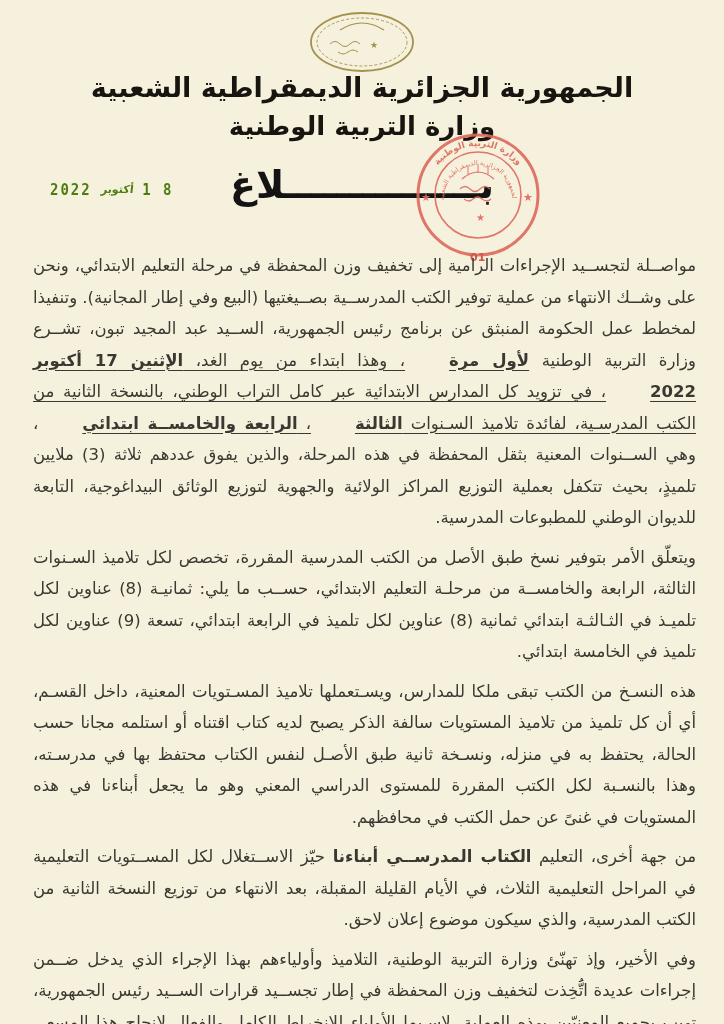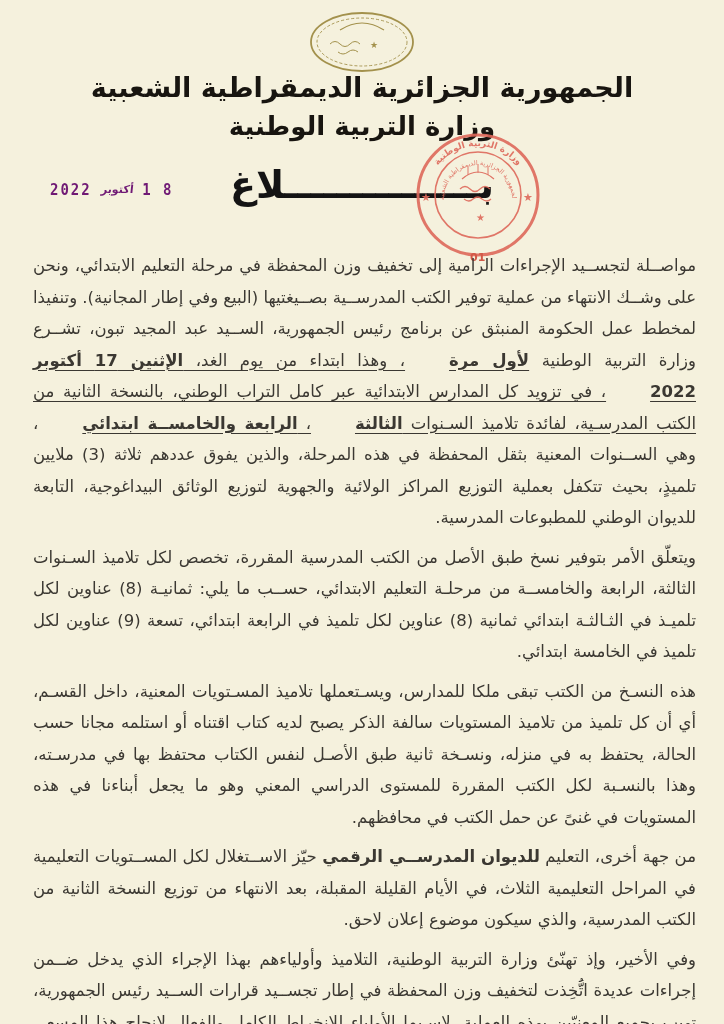--- a/index.html
+++ b/index.html
@@ -20,21 +20,21 @@
     letter-spacing:-.5px;
   }
   .title-ministry{
     position:absolute;top:111px;left:0;width:100%;margin:0;
     text-align:center;font-size:26px;font-weight:bold;color:#181510;
     letter-spacing:-.5px;
   }
   
   .datestamp{
     position:absolute;left:50px;top:181px;direction:ltr;
-    display:flex;align-items:center;gap:9px;color:#701a75;
+    display:flex;align-items:center;gap:9px;color:#4d7c0f;
   }
   .datestamp .num{
     font-family:"DejaVu Sans Mono",monospace;font-weight:bold;
     font-size:14px;letter-spacing:2px;transform:scaleY(1.15);
   }
   .datestamp .month{font-size:11px;font-weight:bold;transform:skewX(-6deg);}
   
   .doc-title{
     position:absolute;top:163px;left:0;width:100%;margin:0;
     text-align:center;font-size:38px;font-weight:bold;color:#141414;
@@ -113,17 +113,17 @@
       <path fill="#de695b" fill-rule="evenodd" d="M 72,100 a 17,17 0 1 1 0.2,-34 a 13.5,13.5 0 1 0 -0.2,34 Z"></path>
       <text x="66" y="90" font-size="10" fill="#de695b">★</text>
       <text x="60" y="130" font-size="11" font-weight="bold" fill="#cf4937">01</text>
     </svg>
   </div>
 
   <main class="body" id="body-text">
       <p><span class="normal">مواصــلة لتجســيد الإجراءات الرامية إلى تخفيف وزن المحفظة في مرحلة التعليم الابتدائي، ونحن على وشــك الانتهاء من عملية توفير الكتب المدرســية بصــيغتيها (البيع وفي إطار المجانية). وتنفيذا لمخطط عمل الحكومة المنبثق عن برنامج رئيس الجمهورية، الســيد عبد المجيد تبون، تشــرع وزارة التربية الوطنية </span><span class="bold-underline">لأول مرة</span><span class="underline">، وهذا ابتداء من يوم الغد، </span><span class="bold-underline">الإثنين 17 أكتوبر 2022</span><span class="underline">، في تزويد كل المدارس الابتدائية عبر كامل التراب الوطني، بالنسخة الثانية من الكتب المدرسـية، لفائدة تلاميذ السـنوات </span><span class="bold-underline">الثالثة</span><span class="underline">، </span><span class="bold-underline">الرابعة والخامســة ابتدائي</span><span class="normal">، وهي الســنوات المعنية بثقل المحفظة في هذه المرحلة، والذين يفوق عددهم ثلاثة (3) ملايين تلميذٍ، بحيث تتكفل بعملية التوزيع المراكز الولائية والجهوية لتوزيع الوثائق البيداغوجية، التابعة للديوان الوطني للمطبوعات المدرسية.</span></p>
       <p><span class="normal">ويتعلّق الأمر بتوفير نسخ طبق الأصل من الكتب المدرسية المقررة، تخصص لكل تلاميذ السـنوات الثالثة، الرابعة والخامســة من مرحلـة التعليم الابتدائي، حســب ما يلي: ثمانيـة (8) عناوين لكل تلميـذ في الثـالثـة ابتدائي ثمانية (8) عناوين لكل تلميذ في الرابعة ابتدائي، تسعة (9) عناوين لكل تلميذ في الخامسة ابتدائي.</span></p>
       <p><span class="normal">هذه النسـخ من الكتب تبقى ملكا للمدارس، ويسـتعملها تلاميذ المسـتويات المعنية، داخل القسـم، أي أن كل تلميذ من تلاميذ المستويات سالفة الذكر يصبح لديه كتاب اقتناه أو استلمه مجانا حسب الحالة، يحتفظ به في منزله، ونسـخة ثانية طبق الأصـل لنفس الكتاب محتفظ بها في مدرسـته، وهذا بالنسـبة لكل الكتب المقررة للمستوى الدراسي المعني وهو ما يجعل أبناءنا في هذه المستويات في غنىً عن حمل الكتب في محافظهم.</span></p>
-      <p><span class="normal">من جهة أخرى، التعليم </span><span class="bold">للديوان المدرســي الرقمي</span><span class="normal"> حيّز الاســتغلال لكل المســتويات التعليمية في المراحل التعليمية الثلاث، في الأيام القليلة المقبلة، بعد الانتهاء من توزيع النسخة الثانية من الكتب المدرسية، والذي سيكون موضوع إعلان لاحق.</span></p>
+      <p><span class="normal">من جهة أخرى، التعليم </span><span class="bold">الكتاب المدرســي أبناءنا</span><span class="normal"> حيّز الاســتغلال لكل المســتويات التعليمية في المراحل التعليمية الثلاث، في الأيام القليلة المقبلة، بعد الانتهاء من توزيع النسخة الثانية من الكتب المدرسية، والذي سيكون موضوع إعلان لاحق.</span></p>
       <p><span class="normal">وفي الأخير، وإذ تهنّئ وزارة التربية الوطنية، التلاميذ وأولياءهم بهذا الإجراء الذي يدخل ضــمن إجراءات عديدة اتُّخِذت لتخفيف وزن المحفظة في إطار تجســيد قرارات الســيد رئيس الجمهورية، تهيب بجميع المعنيّين بهذه العملية، لاسـيما الأولياء للانخراط الكامل والفعال لإنجاح هذا المسعى الذي يهدف بالأساس إلى الحفاظ على صحة أبنائنا.</span></p>
     </main>
 
 </div>
 
 </body></html>

